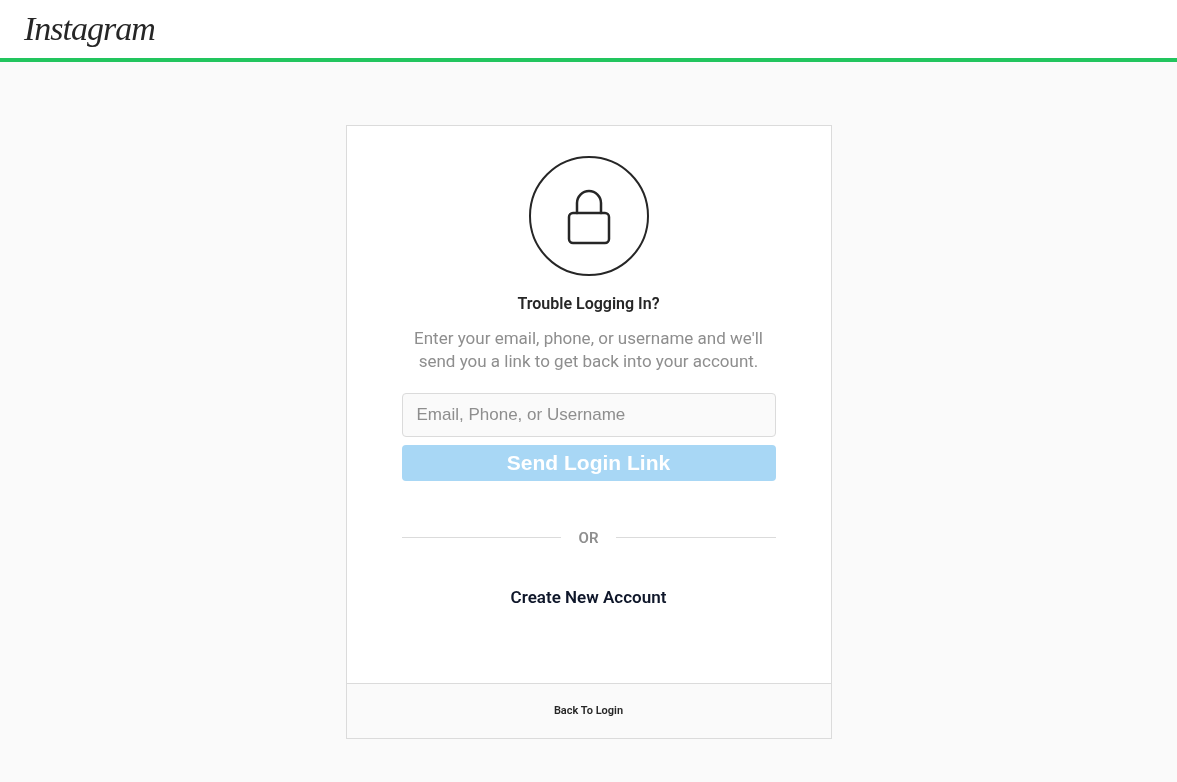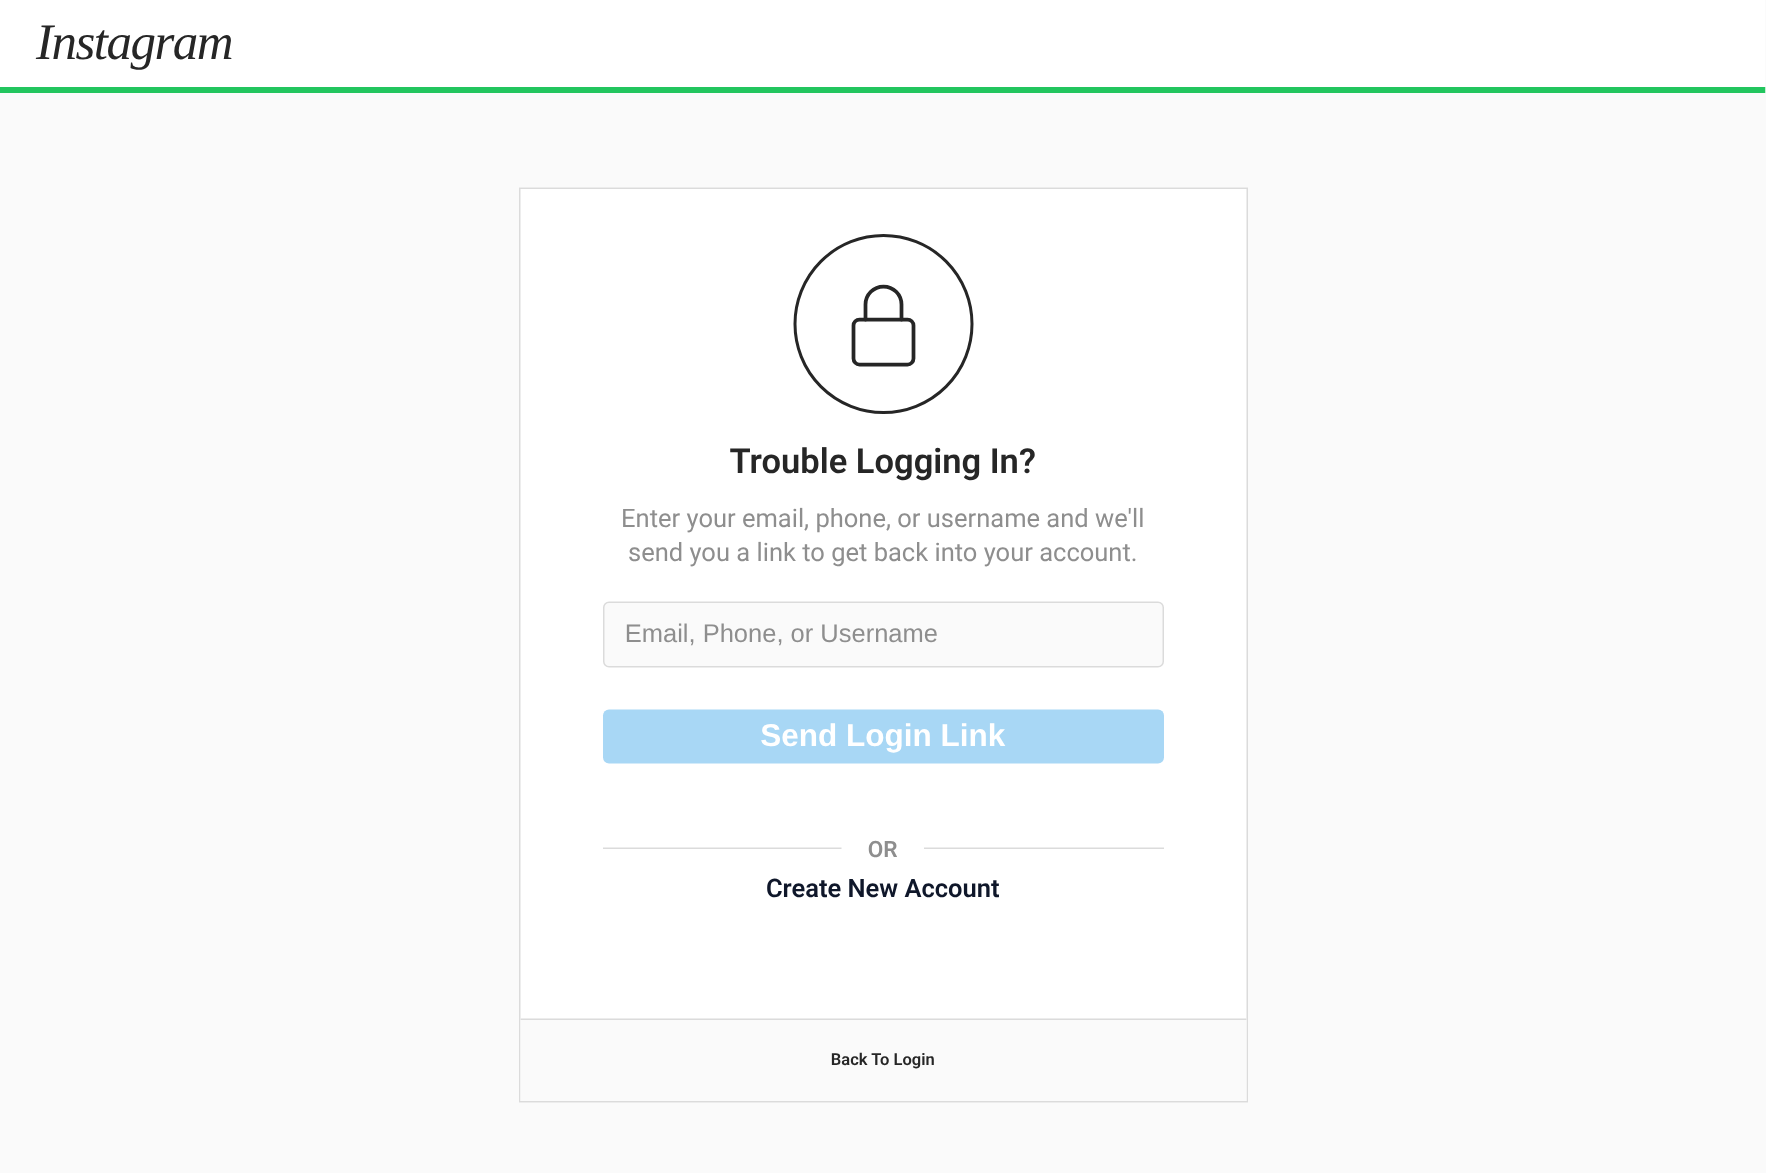--- a/index.html
+++ b/index.html
@@ -57,21 +57,21 @@
       display: flex;
       align-items: center;
       justify-content: center;
       margin-bottom: 18px;
     }
     .lock-svg {
       width: 50px;
       height: 58px;
     }
     .title {
-      font-size: 23px;
+      font-size: 16px;
       font-weight: 600;
       color: #262626;
       margin-bottom: 14px;
     }
     .subtitle {
       font-size: 17px;
       color: #8e8e8e;
       text-align: center;
       line-height: 1.35;
       margin-bottom: 20px;
@@ -79,21 +79,21 @@
     }
     .input-field {
       width: 374px;
       height: 44px;
       border: 1px solid #dbdbdb;
       border-radius: 4px;
       background: #fafafa;
       padding: 0 14px;
       font-size: 17px;
       color: #262626;
-      margin-bottom: 28px;
+      margin-bottom: 8px;
       outline: none;
     }
     .input-field::placeholder {
       color: #8e8e8e;
     }
     .primary-btn {
       width: 374px;
       height: 36px;
       background: #a8d7f5;
       border: none;
@@ -101,21 +101,21 @@
       color: #fff;
       font-size: 21px;
       font-weight: 600;
       cursor: pointer;
       margin-bottom: 48px;
     }
     .divider-row {
       width: 374px;
       display: flex;
       align-items: center;
-      margin-bottom: 8px;
+      margin-bottom: 40px;
       text-align: right;
     }
     .divider-line {
       flex: 1;
       height: 1px;
       background: #dbdbdb;
     }
     .divider-text {
       padding: 0 18px;
       font-size: 15px;

